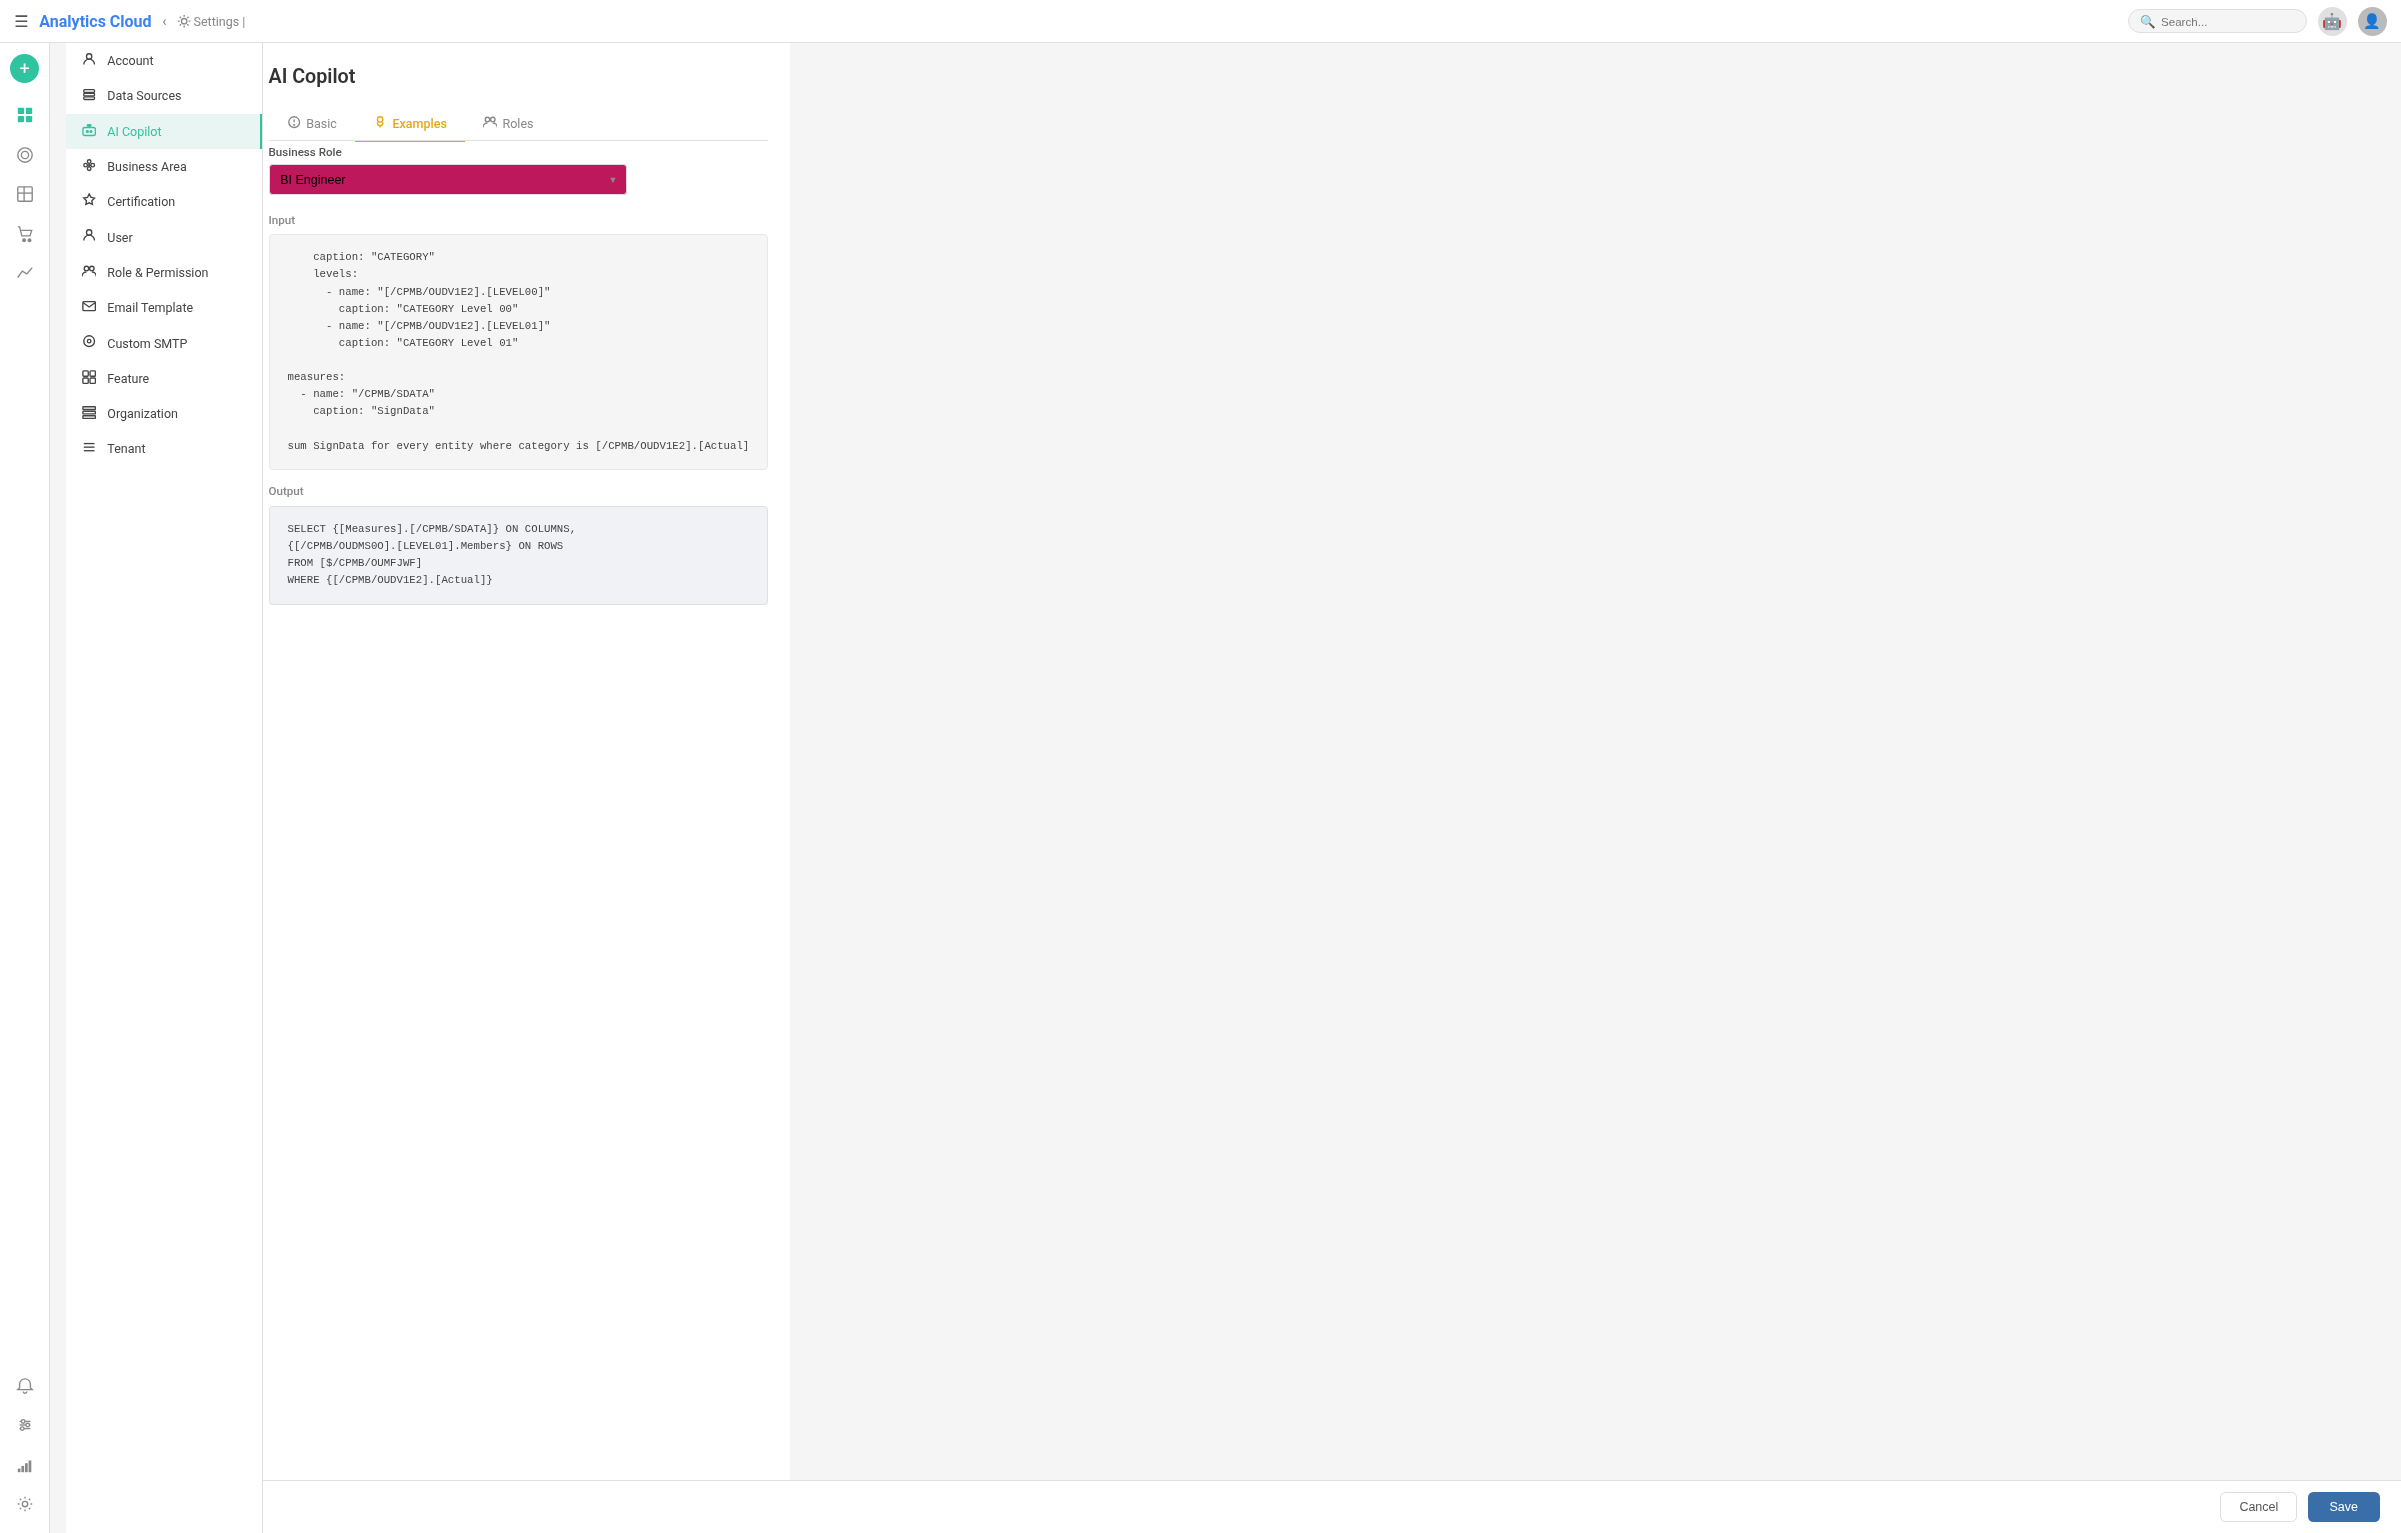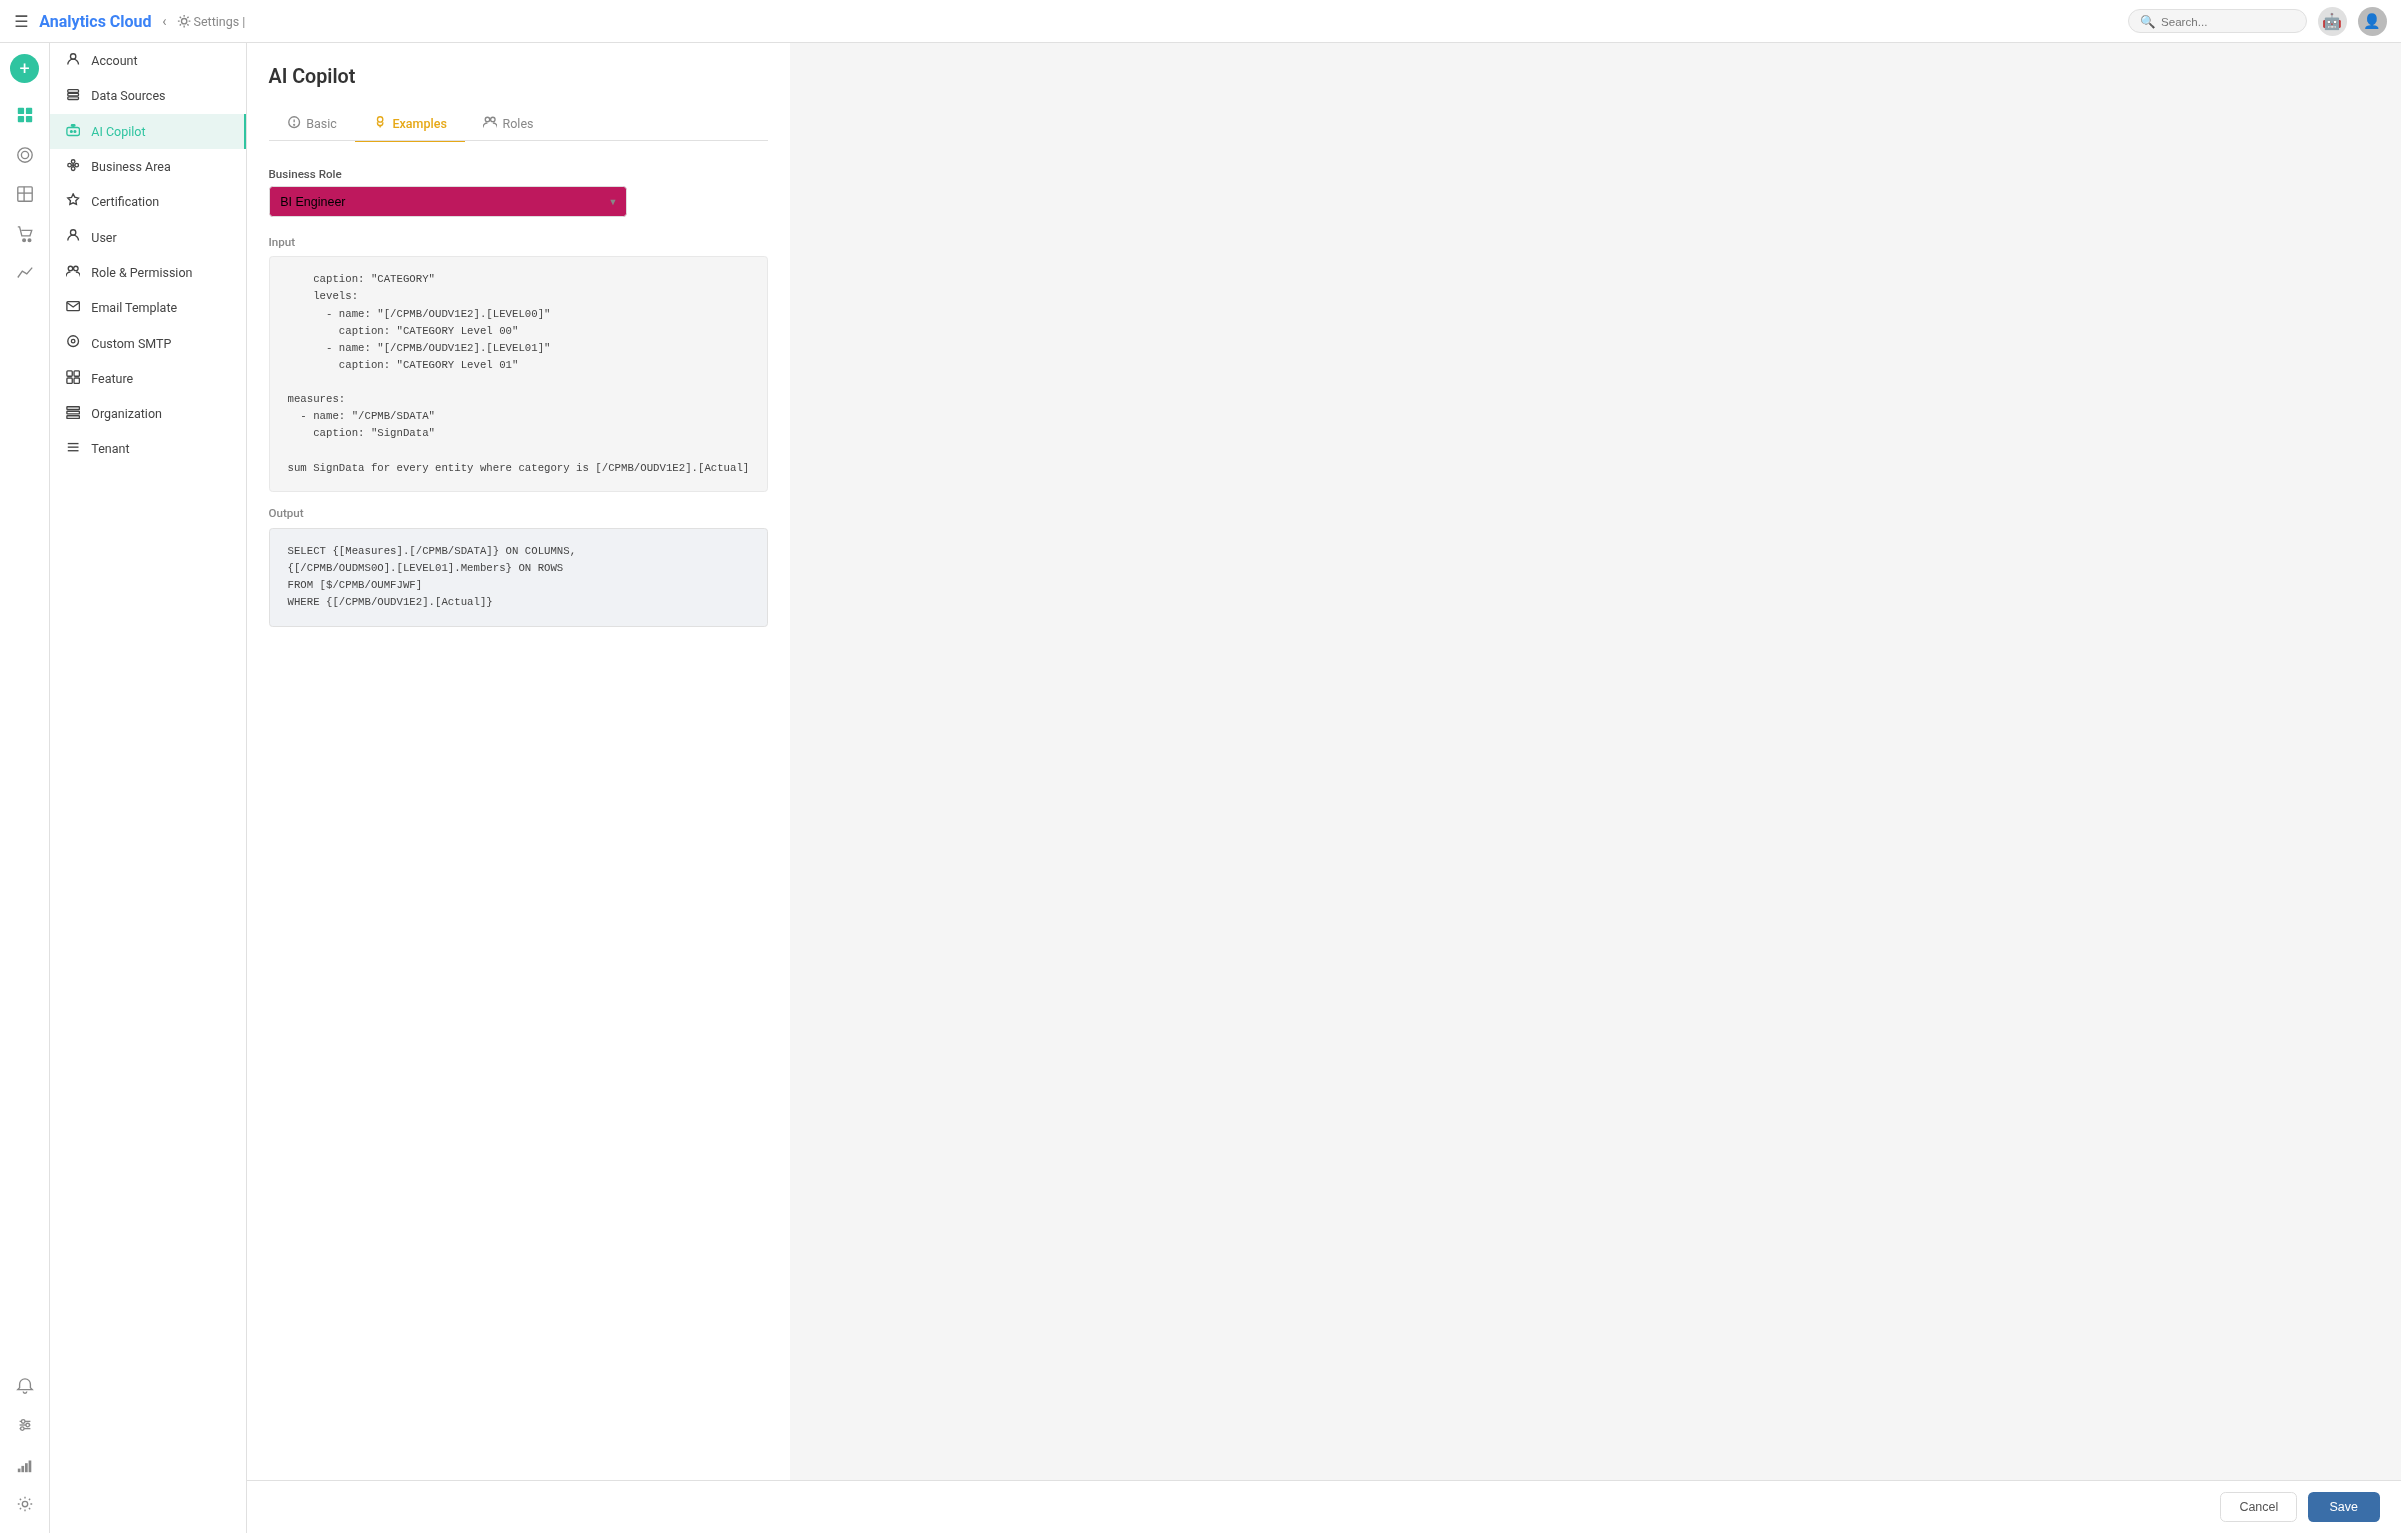--- a/index.html
+++ b/index.html
@@ -20,31 +20,31 @@
 
     
     .icon-rail { position: fixed; top: 43px; left: 0; width: 50px; background: #fff; border-right: 0.9px solid #e0e0e0; height: calc(100vh - 43px); display: flex; flex-direction: column; align-items: center; padding: 10.7px 0; gap: 3.6px; z-index: 90; }
     .icon-rail-item { width: 36px; height: 36px; display: flex; align-items: center; justify-content: center; border-radius: 7.2px; cursor: pointer; color: #888; font-size: 16px; }
     .icon-rail-item.active { color: #2fc4a0; }
     .icon-rail-spacer { flex: 1; }
     .icon-rail-bottom { display: flex; flex-direction: column; align-items: center; gap: 3.6px; }
     .icon-rail-bottom .icon-rail-item { width: 36px; height: 36px; }
 
     
-    .sidebar { position: fixed; top: 43px; left: 50px; width: 197px; background: #fff; border-right: 0.9px solid #e0e0e0; height: calc(100vh - 43px); overflow-y: auto; z-index: 80; }
+    .sidebar { position: fixed; top: 43px; left: 66px; width: 197px; background: #fff; border-right: 0.9px solid #e0e0e0; height: calc(100vh - 43px); overflow-y: auto; z-index: 80; }
     .sidebar-item { display: flex; align-items: center; gap: 9px; padding: 9px 14.3px; cursor: pointer; color: #444; font-size: 12.5px; }
     .sidebar-item.active { background: #e8f5f2; color: #2fc4a0; border-right: 2.7px solid #2fc4a0; }
     .sidebar-icon { font-size: 14.3px; width: 18px; text-align: center; }
 
     
     .main { margin-left: 247px; margin-top: 43px; padding: 21.5px; height: calc(100vh - 43px); overflow-y: auto; background: #fff; position: relative; }
     .page-title { font-size: 19.7px; font-weight: 600; color: #333; margin-bottom: 18px; }
 
     
-    .tabs { display: flex; border-bottom: 1.8px solid #e0e0e0; margin-bottom: 26px; gap: 0; }
+    .tabs { display: flex; border-bottom: 1.8px solid #e0e0e0; margin-bottom: 4px; gap: 0; }
     .tab { display: flex; align-items: center; gap: 5.4px; padding: 9px 18px; cursor: pointer; color: #888; font-size: 12.5px; border-bottom: 1.8px solid transparent; margin-bottom: -1.8px; }
     .tab.active { color: #e6a817; border-bottom: 1.8px solid #e6a817; font-weight: 500; }
     .tab-icon { font-size: 14.3px; }
 
     
     .form-row { display: flex; gap: 14.3px; margin-bottom: 18px; align-items: flex-start; }
     .form-group { display: flex; flex-direction: column; gap: 5.4px; }
     .form-group label { font-size: 11.6px; font-weight: 500; color: #555; }
     .form-select { padding: 7.2px 29px 7.2px 10.7px; border: 0.9px solid #ddd; border-radius: 3.6px; font-size: 12.5px; background: #be185d; appearance: none; cursor: pointer; min-width: 358px; position: relative; }
     .select-wrapper { position: relative; display: inline-block; }

